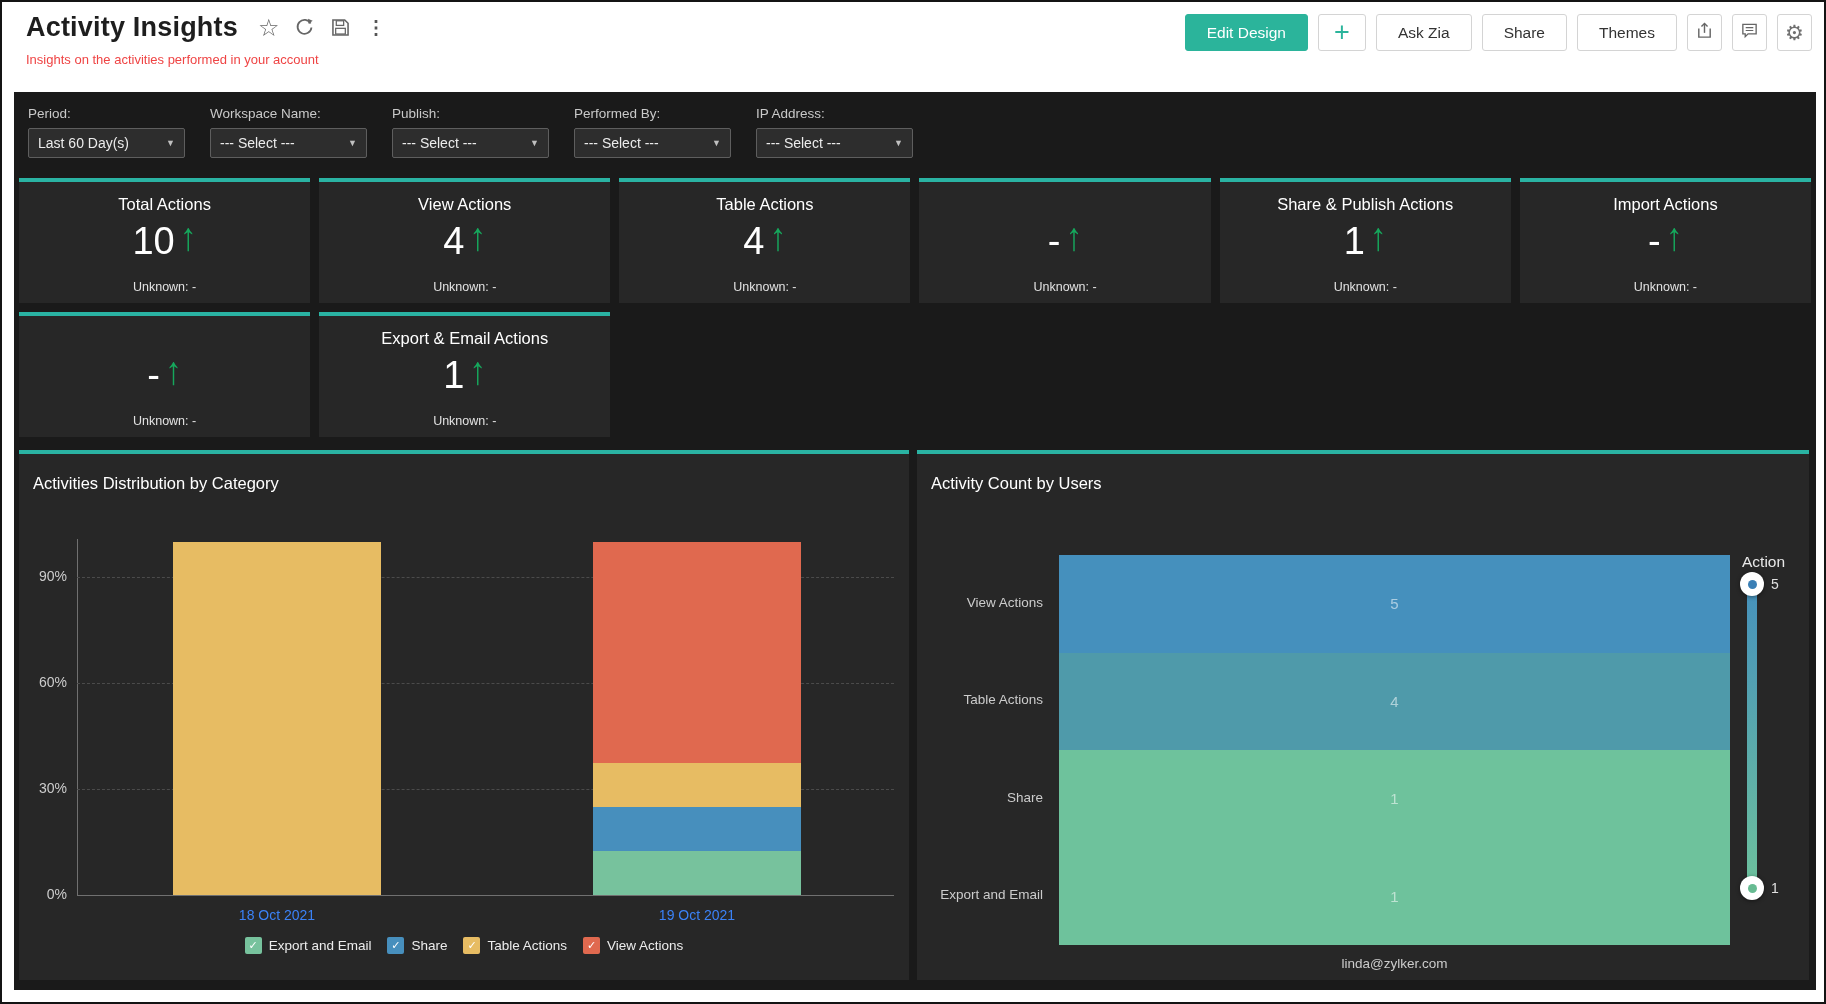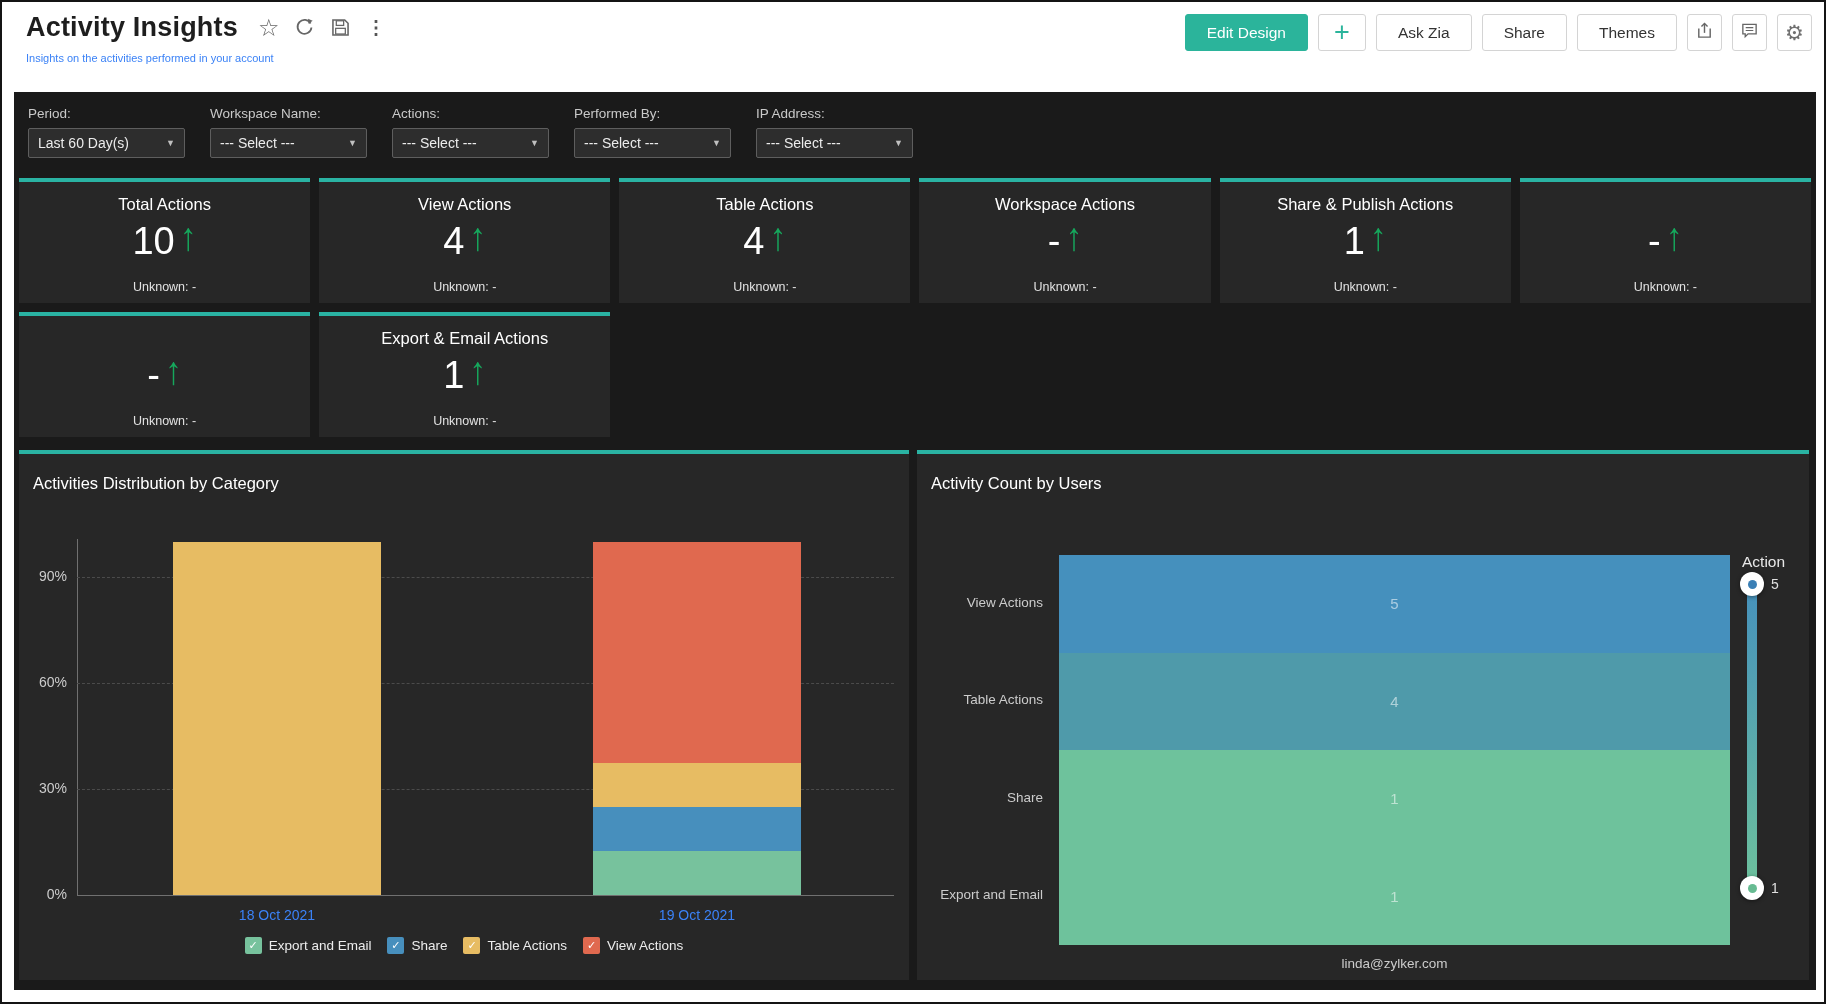--- a/index.html
+++ b/index.html
@@ -8,21 +8,21 @@
   .screen{position:relative;width:1826px;height:1004px;background:#fff;border:2px solid #141414;overflow:hidden}
 
   
   .header{position:absolute;left:0;top:0;right:0;height:88px;background:#fff}
   .title-row{position:absolute;left:24px;top:10px;display:flex;align-items:center}
   .page-title{font-size:27px;font-weight:bold;color:#1e1e1e;letter-spacing:.2px}
   .hicons{display:flex;gap:15px;margin-left:20px;align-items:center}
   .hicon{color:#666;cursor:pointer;display:inline-flex;align-items:center;justify-content:center}
   .star{font-size:24px;line-height:1}
   .kebab{font-size:19px;font-weight:bold;color:#555}
-  .subtitle{position:absolute;left:24px;top:50px;font-size:11px;color:#3b82f6}
+  .subtitle{position:absolute;left:24px;top:50px;font-size:13px;color:#ef4444}
   .hr-buttons{position:absolute;right:12px;top:12px;display:flex;gap:10px;align-items:center}
   .btn{height:37px;padding:0 21px;background:#fff;border:1px solid #d4d4d4;border-radius:3px;
        font-size:15.5px;color:#333;font-family:inherit;cursor:pointer;
        display:inline-flex;align-items:center;justify-content:center}
   .btn-primary{background:#2bb49b;border-color:#2bb49b;color:#fff}
   .btn-plus{color:#2bb49b;font-size:27px;width:48px;padding:0;font-weight:400}
   .icon-btn{width:35px;padding:0}
   .gear{font-size:21px;color:#707070}
 
   
@@ -146,21 +146,21 @@
           </div>
         </div>
         <div>
           <div class="f-label">Workspace Name:</div>
           <div class="select">
             <span>--- Select ---</span>
             <span class="caret">▼</span>
           </div>
         </div>
         <div>
-          <div class="f-label">Actions:</div>
+          <div class="f-label">Publish:</div>
           <div class="select">
             <span>--- Select ---</span>
             <span class="caret">▼</span>
           </div>
         </div>
         <div>
           <div class="f-label">Performed By:</div>
           <div class="select">
             <span>--- Select ---</span>
             <span class="caret">▼</span>
@@ -194,36 +194,36 @@
         </div>
         <div class="kpi-card">
           <div class="kpi-title">Table Actions</div>
           <div class="kpi-value-row">
             <span class="kpi-value">4</span>
             <span class="kpi-arrow">↑</span>
           </div>
           <div class="kpi-footer">Unknown: -</div>
         </div>
         <div class="kpi-card">
-          <div class="kpi-title">Workspace Actions</div>
           <div class="kpi-value-row">
             <span class="kpi-value">-</span>
             <span class="kpi-arrow">↑</span>
           </div>
           <div class="kpi-footer">Unknown: -</div>
         </div>
         <div class="kpi-card">
           <div class="kpi-title">Share &amp; Publish Actions</div>
           <div class="kpi-value-row">
             <span class="kpi-value">1</span>
             <span class="kpi-arrow">↑</span>
           </div>
           <div class="kpi-footer">Unknown: -</div>
         </div>
         <div class="kpi-card">
+          <div class="kpi-title">Import Actions</div>
           <div class="kpi-value-row">
             <span class="kpi-value">-</span>
             <span class="kpi-arrow">↑</span>
           </div>
           <div class="kpi-footer">Unknown: -</div>
         </div>
         <div class="kpi-card">
           <div class="kpi-value-row">
             <span class="kpi-value">-</span>
             <span class="kpi-arrow">↑</span>

